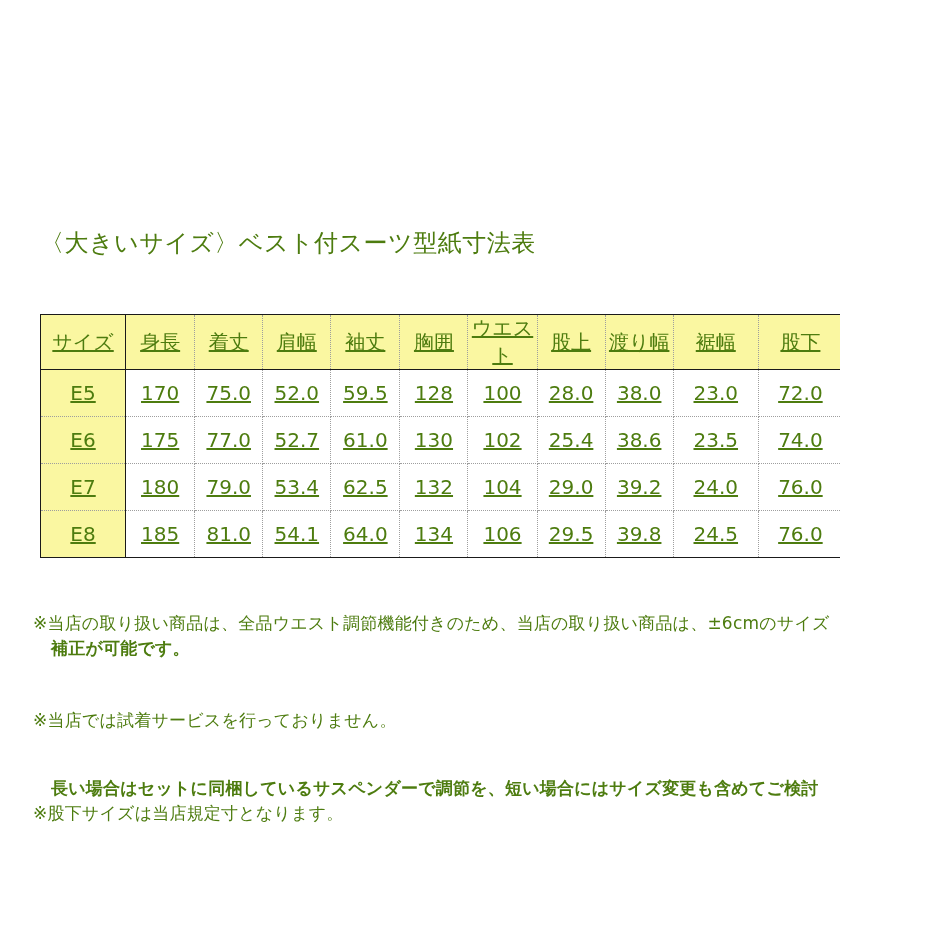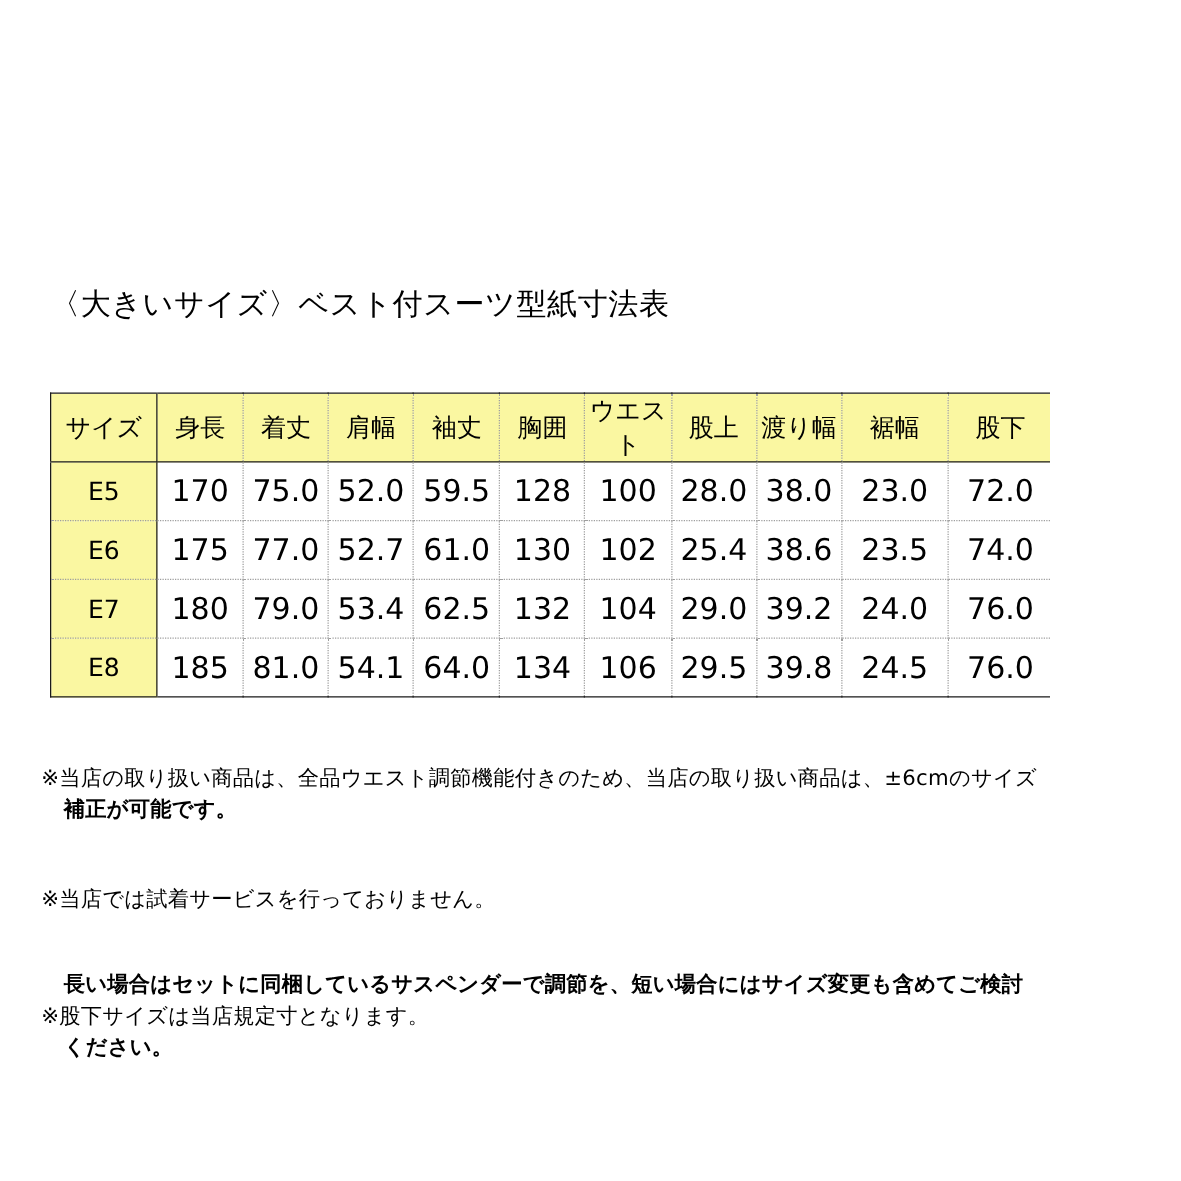--- a/index.html
+++ b/index.html
@@ -6,21 +6,21 @@
     --header-bg:#faf7a1;
     --table-border:#1a1a1a;
     --grid-dotted:#9e9e9e;
   }
   html,body{margin:0;padding:0;background:#fff;}
   .canvas{
     position:relative;
     width:840px;height:945px;
     background:#ffffff;
     font-family:"DejaVu Sans","Liberation Sans",sans-serif;
-    color:#000000;
+    color:#4d7c0f;
     overflow:hidden;
   }
   .page-title{
     position:absolute;left:40px;top:227px;
     margin:0;
     font-size:24px;font-weight:normal;
     letter-spacing:0.5px;
     white-space:nowrap;
   }
   .unit-label{
@@ -28,20 +28,21 @@
     text-align:right;
     font-size:13px;
     letter-spacing:0.5px;
   }
   table.size-chart{
     position:absolute;left:40px;top:314px;
     width:803px;
     border-collapse:collapse;
     table-layout:fixed;
     border:1px solid var(--table-border);
+    text-decoration:underline;
   }
   table.size-chart col.c-size{width:85px;}
   table.size-chart col.c-n1{width:69px;}
   table.size-chart col.c-n2{width:68px;}
   table.size-chart col.c-n3{width:68px;}
   table.size-chart col.c-n4{width:69px;}
   table.size-chart col.c-n5{width:68px;}
   table.size-chart col.c-n6{width:69px;}
   table.size-chart col.c-n7{width:68px;}
   table.size-chart col.c-n8{width:68px;}
@@ -63,21 +64,21 @@
   }
   table.size-chart thead th:first-child{
     border-right:1px solid var(--table-border);
   }
   table.size-chart tbody th{
     background:var(--header-bg);
     font-size:20px;
     border-right:1px solid var(--table-border);
   }
   table.size-chart tbody td{
-    font-size:24px;
+    font-size:20px;
     background:#fff;
   }
   table.size-chart tbody tr{height:47px;}
   .note{
     position:absolute;left:33px;
     font-size:17px;
     line-height:25px;
     letter-spacing:0.2px;
     white-space:nowrap;
   }
@@ -183,17 +184,16 @@
       <div class="note note-0">
         <div class="note-line">※当店の取り扱い商品は、全品ウエスト調節機能付きのため、当店の取り扱い商品は、±6cmのサイズ</div>
         <div class="note-line cont">補正が可能です。</div>
       </div>
       <div class="note note-1">
         <div class="note-line">※当店では試着サービスを行っておりません。</div>
       </div>
       <div class="note note-2">
         <div class="note-line cont">長い場合はセットに同梱しているサスペンダーで調節を、短い場合にはサイズ変更も含めてご検討</div>
         <div class="note-line">※股下サイズは当店規定寸となります。</div>
-        <div class="note-line cont">ください。</div>
       </div>
     </div>
 
 </div>
 
 </body></html>

